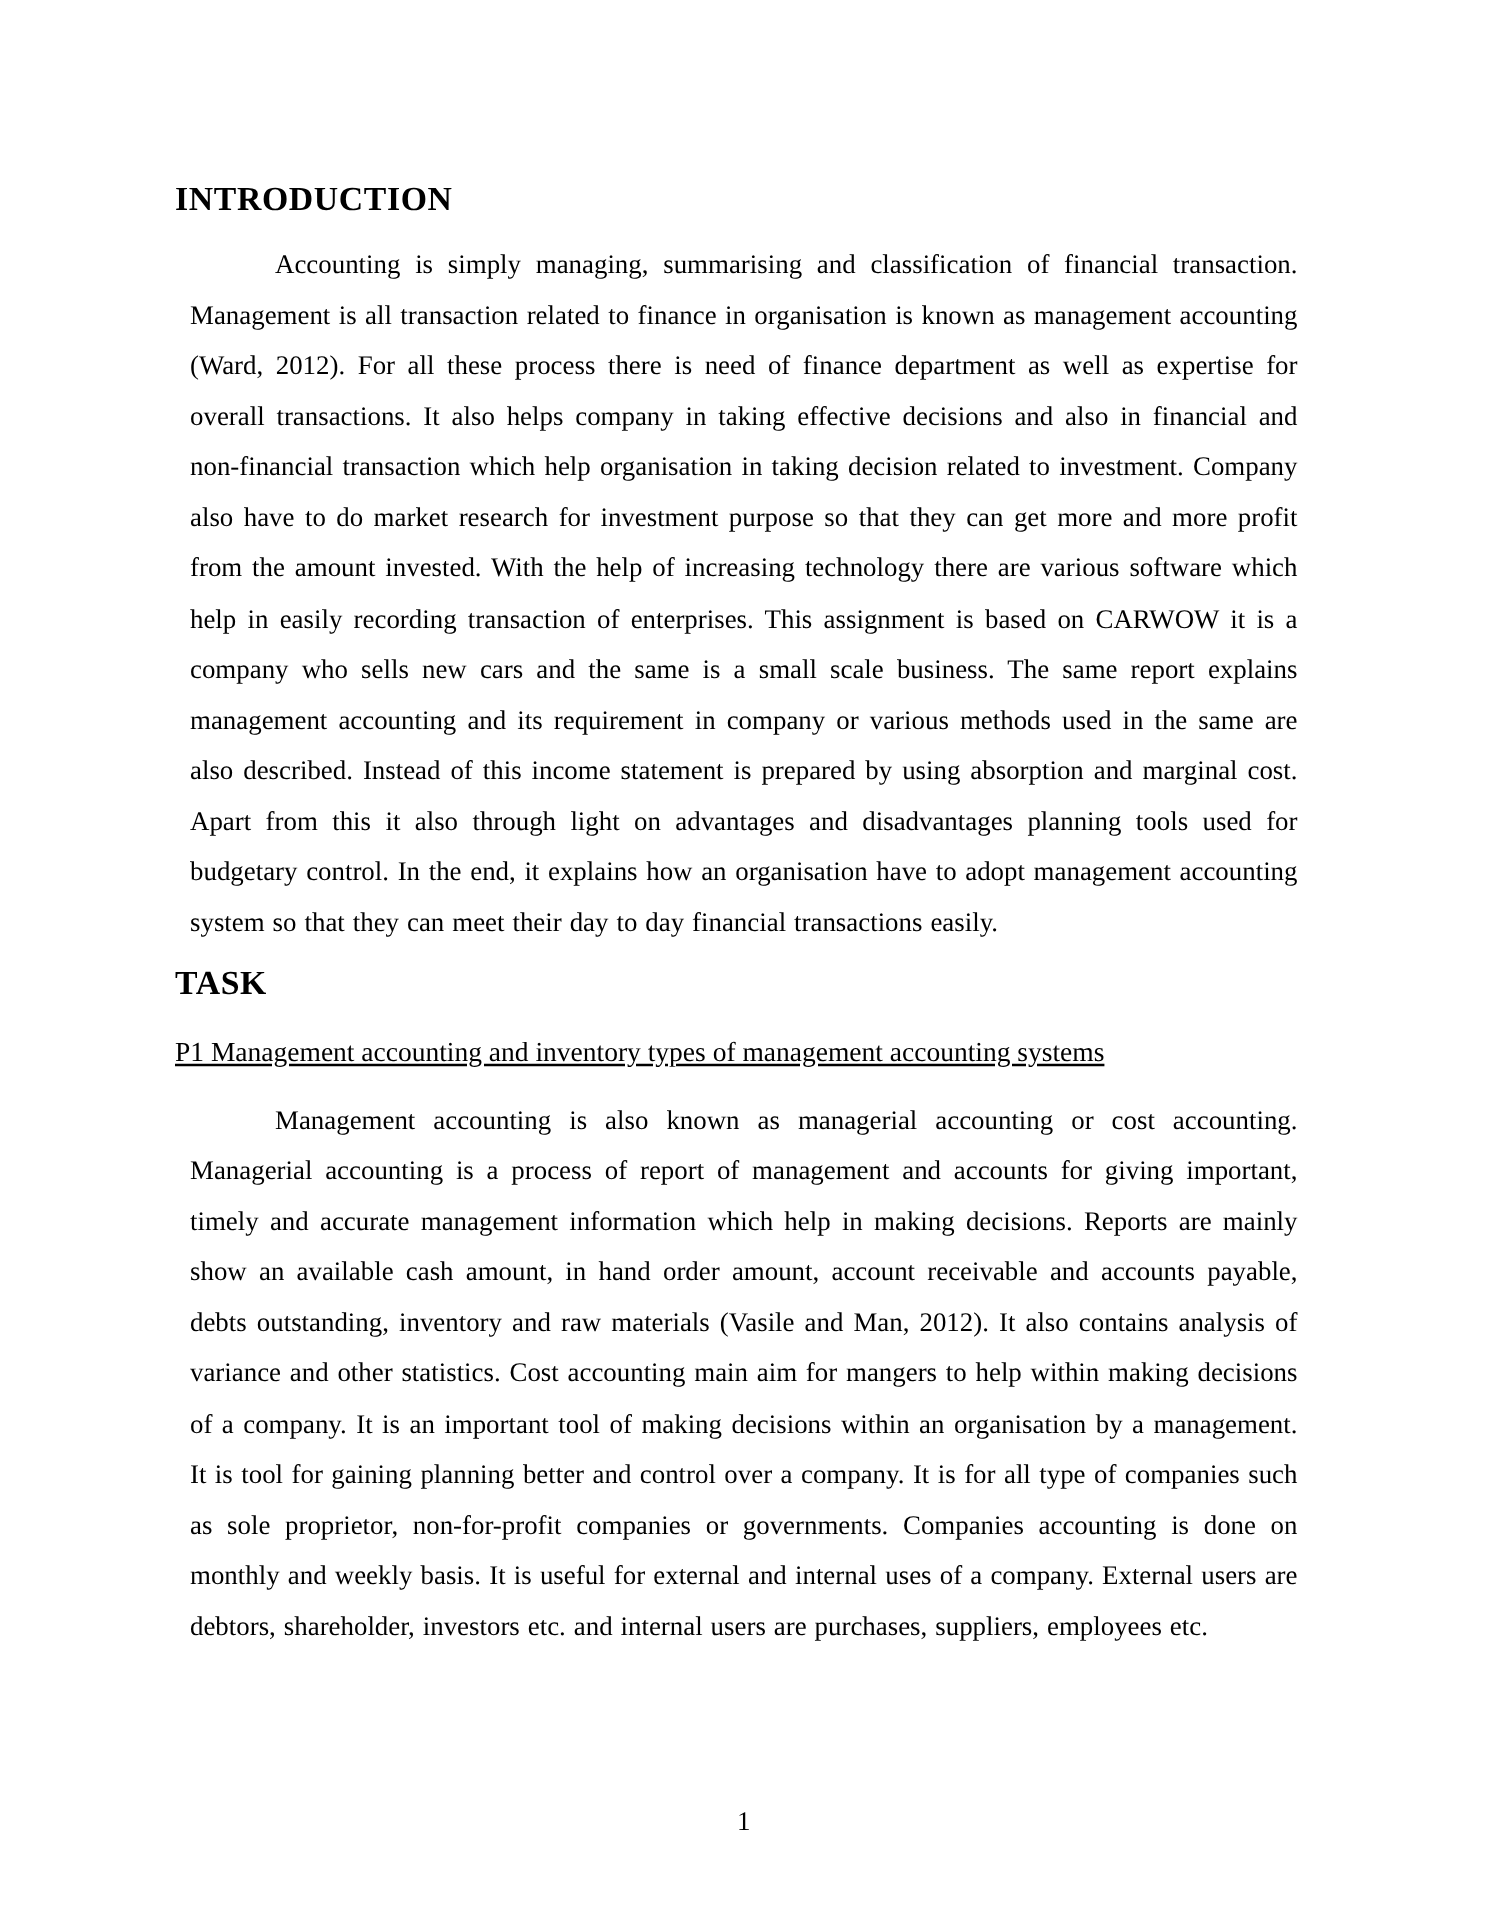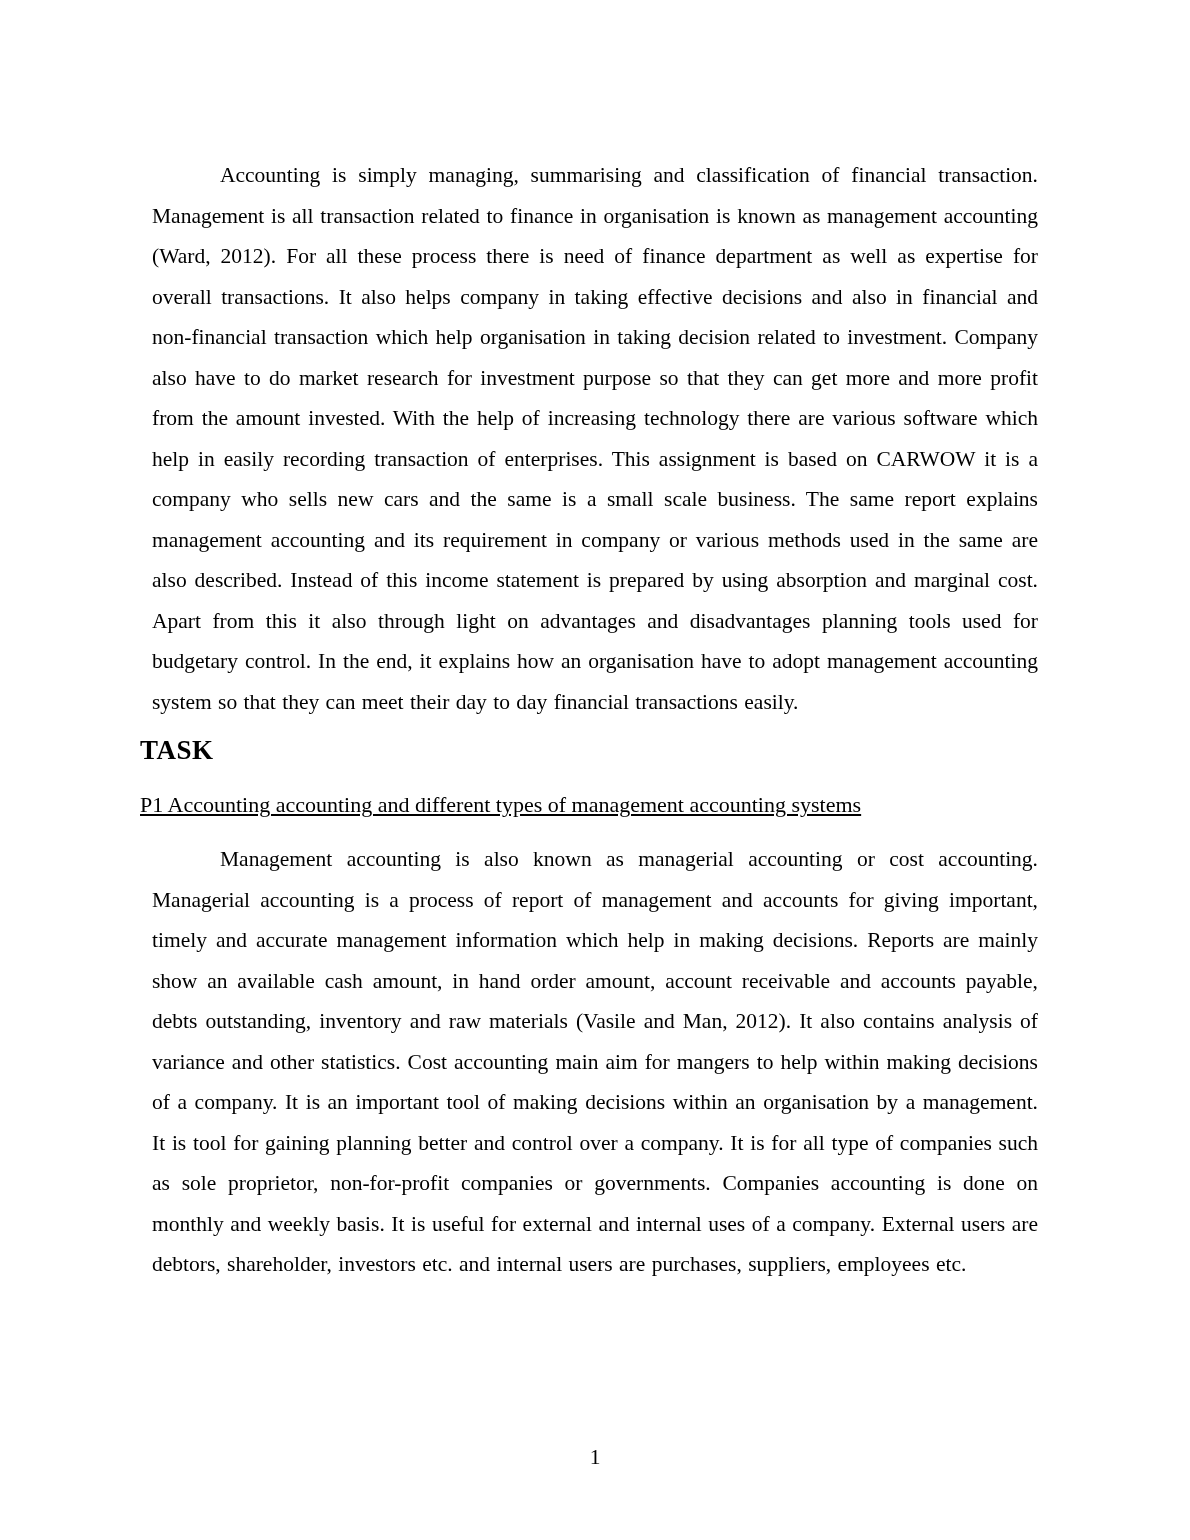--- a/index.html
+++ b/index.html
@@ -53,24 +53,25 @@
     bottom: 70px;
     text-align: center;
     font-size: 21.5px;
   }
 </style>
 </head>
 <body>
 
 <div class="page">
 
+  <h1 class="doc-heading">INTRODUCTION</h1>
 
   <p class="body-paragraph">Accounting is simply managing, summarising and classification of financial transaction. Management is all transaction related to finance in organisation is known as management accounting (Ward, 2012). For all these process there is need of finance department as well as expertise for overall transactions. It also helps company in taking effective decisions and also in financial and non-financial transaction which help organisation in taking decision related to investment. Company also have to do market research for investment purpose so that they can get more and more profit from the amount invested. With the help of increasing technology there are various software which help in easily recording transaction of enterprises. This assignment is based on CARWOW it is a company who sells new cars and the same is a small scale business. The same report explains management accounting and its requirement in company or various methods used in the same are also described. Instead of this income statement is prepared by using absorption and marginal cost. Apart from this it also through light on advantages and disadvantages planning tools used for budgetary control. In the end, it explains how an organisation have to adopt management accounting system so that they can meet their day to day financial transactions easily.</p>
 
   <h1 class="doc-heading task">TASK</h1>
 
-  <h2 class="sub-heading">P1 Accounting accounting and different types of management accounting systems</h2>
+  <h2 class="sub-heading">P1 Management accounting and inventory types of management accounting systems</h2>
 
   <p class="body-paragraph">Management accounting is also known as managerial accounting or cost accounting. Managerial accounting is a process of report of management and accounts for giving important, timely and accurate management information which help in making decisions. Reports are mainly show an available cash amount, in hand order amount, account receivable and accounts payable, debts outstanding, inventory and raw materials (Vasile and Man, 2012). It also contains analysis of variance and other statistics. Cost accounting main aim for mangers to help within making decisions of a company. It is an important tool of making decisions within an organisation by a management. It is tool for gaining planning better and control over a company. It is for all type of companies such as sole proprietor, non-for-profit companies or governments. Companies accounting is done on monthly and weekly basis. It is useful for external and internal uses of a company. External users are debtors, shareholder, investors etc. and internal users are purchases, suppliers, employees etc.</p>
 
   <div class="page-number">1</div>
 
 </div>
 
 </body></html>

